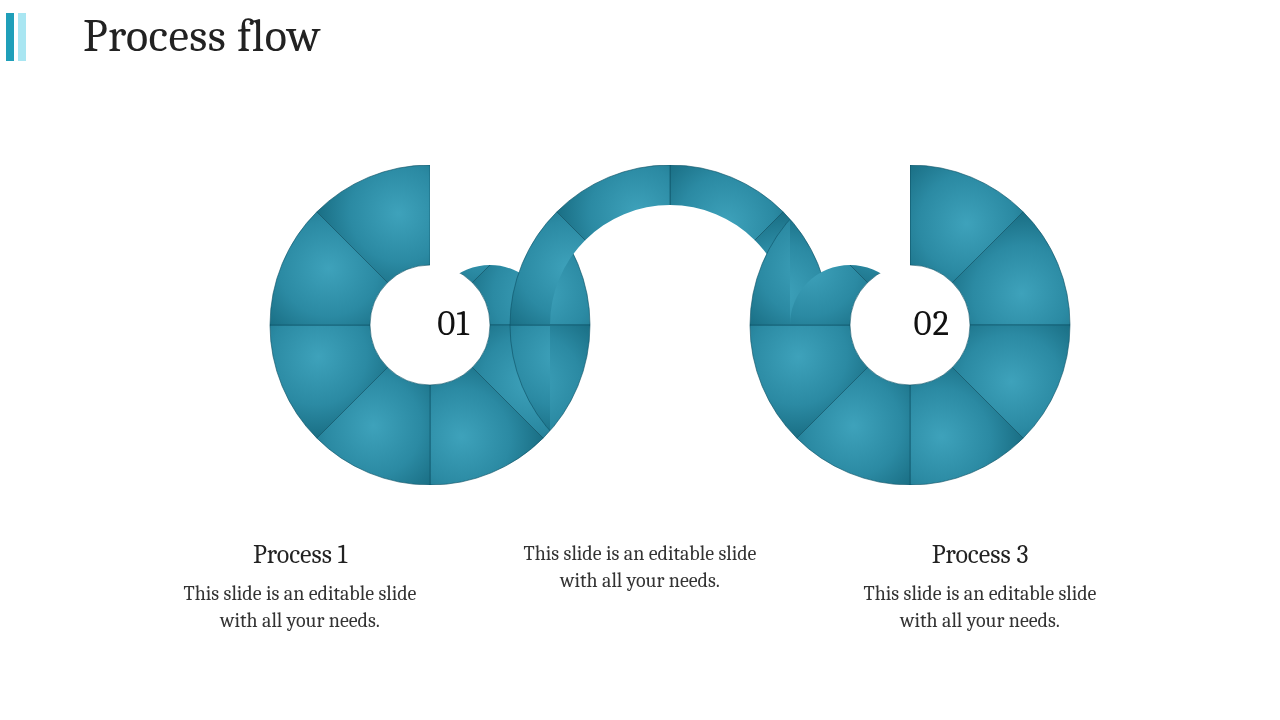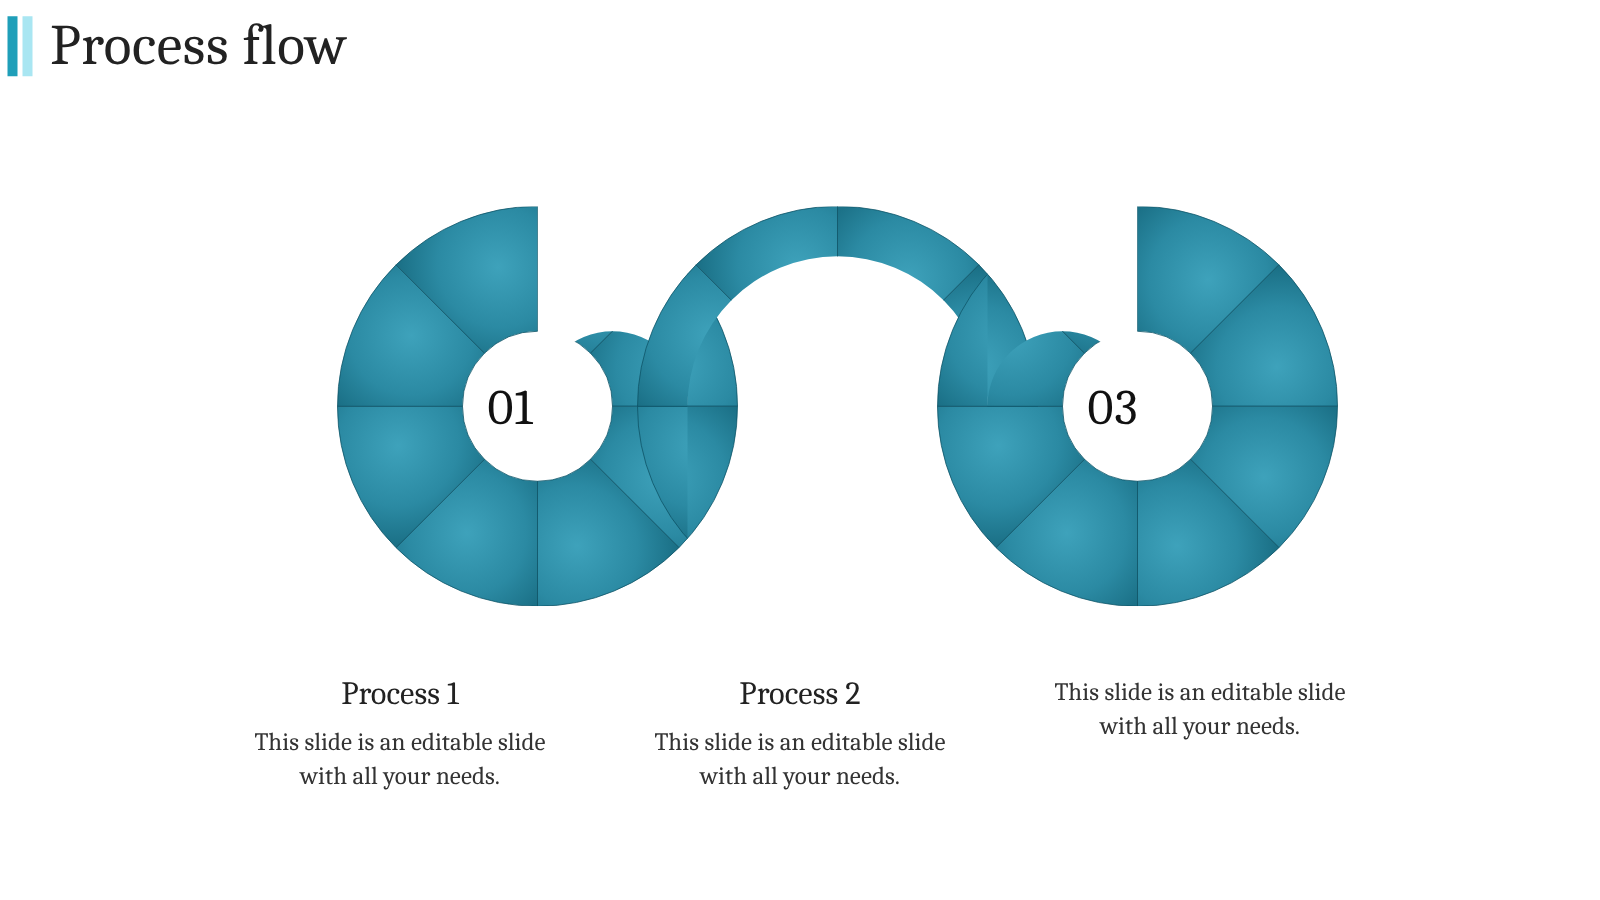--- a/index.html
+++ b/index.html
@@ -28,43 +28,44 @@
       width: 8px;
       height: 48px;
     }
     .mark.dark { background: #1f9fb9; }
     .mark.light { background: #a9e6f2; }
     .title-text {
       font-size: 46px;
       font-weight: 400;
       color: #222;
       letter-spacing: 0.5px;
+      margin-left: 43px;
     }
     .diagram {
       position: absolute;
       top: 165px;
       left: 50%;
       transform: translateX(-50%);
     }
     .step-number {
       position: absolute;
-      font-size: 40px;
+      font-size: 35px;
       color: #111;
       font-family: Cambria, Georgia, serif;
       letter-spacing: 1px;
-      text-align: left;
+      text-align: right;
       width: 80px;
     }
     .captions {
       position: absolute;
       top: 540px;
       width: 1280px;
       display: flex;
       justify-content: center;
-      gap: 60px;
+      gap: 80px;
     }
     .caption {
       width: 260px;
       text-align: center;
     }
     .caption-title {
       font-size: 26px;
       color: #222;
       margin-bottom: 10px;
       font-family: Cambria, Georgia, serif;
@@ -146,28 +147,28 @@
           <path transform="rotate(180)" d="M 0 -160 A 160 160 0 0 1 113.14 -113.14 L 42.43 -42.43 A 60 60 0 0 0 0 -60 Z" fill="url(#gseg)" stroke="#0e5366" stroke-width="0.6"></path>
           <path transform="rotate(225)" d="M 0 -160 A 160 160 0 0 1 113.14 -113.14 L 42.43 -42.43 A 60 60 0 0 0 0 -60 Z" fill="url(#gseg)" stroke="#0e5366" stroke-width="0.6"></path>
           <path transform="rotate(270)" d="M 0 -160 A 160 160 0 0 1 113.14 -113.14 L 42.43 -42.43 A 60 60 0 0 0 0 -60 Z" fill="url(#gseg)" stroke="#0e5366" stroke-width="0.6"></path>
           <path transform="rotate(315)" d="M 0 -160 A 160 160 0 0 1 113.14 -113.14 L 42.43 -42.43 A 60 60 0 0 0 0 -60 Z" fill="url(#gseg)" stroke="#0e5366" stroke-width="0.6"></path>
         </g>
       </g>
     </g>
   </svg>
 
   <div class="step-number" style="left:190px; top:138px;">01</div>
-  <div class="step-number" style="left:670px; top:138px;">03</div>
+  <div class="step-number" style="left:670px; top:138px;">02</div>
 </div>
 
 <div class="captions">
   <div class="caption">
     <div class="caption-title">Process 1</div>
     <div class="caption-desc">This slide is an editable slide with all your needs.</div>
   </div>
   <div class="caption">
-    <div class="caption-title">Process 2</div>
     <div class="caption-desc">This slide is an editable slide with all your needs.</div>
   </div>
   <div class="caption">
+    <div class="caption-title">Process 3</div>
     <div class="caption-desc">This slide is an editable slide with all your needs.</div>
   </div>
 </div>
 
 </body></html>

